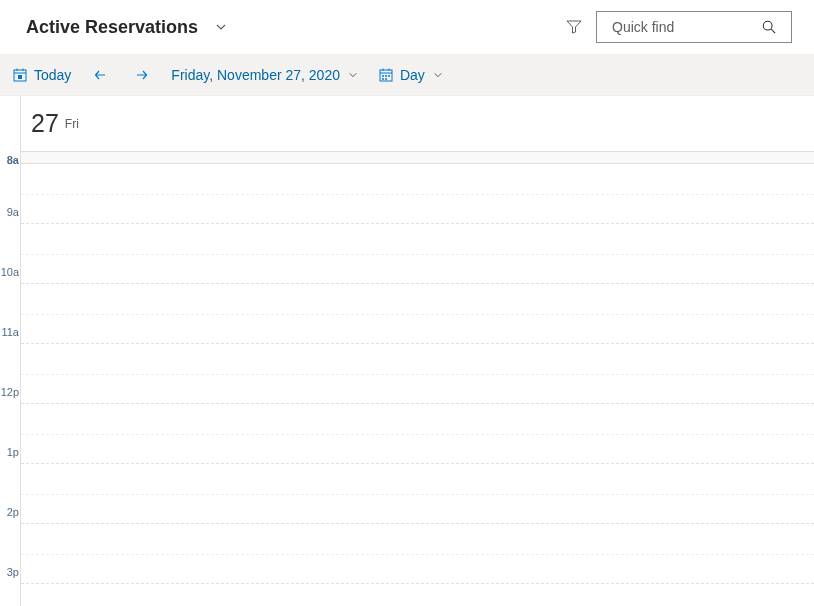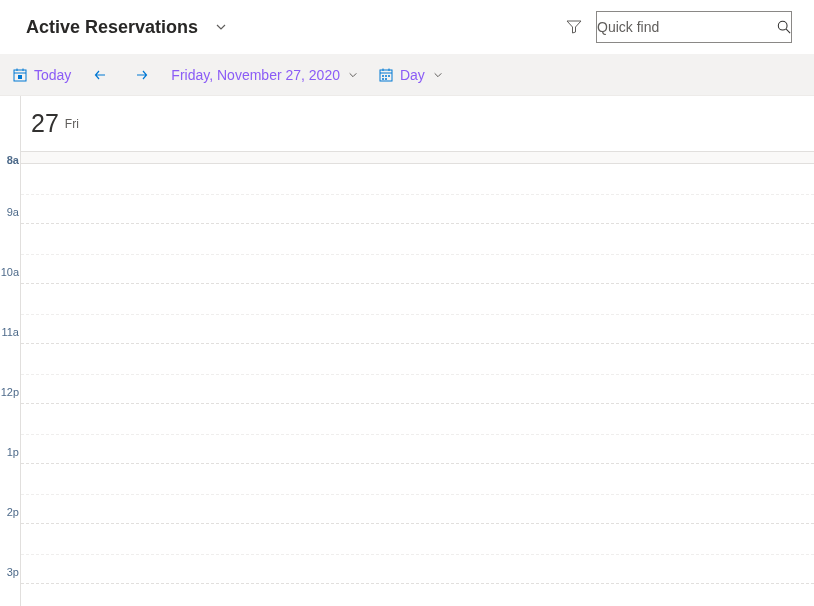--- a/index.html
+++ b/index.html
@@ -43,21 +43,21 @@
       justify-content: center;
       cursor: pointer;
       color: #605e5c;
     }
     .search-box {
       display: flex;
       align-items: center;
       border: 1px solid #8a8886;
       width: 196px;
       height: 32px;
-      padding: 0 0;
+      padding: 0 15px;
       justify-content: space-between;
     }
     .search-input {
       border: none;
       outline: none;
       font-size: 14px;
       font-family: inherit;
       width: 150px;
       color: #323130;
     }
@@ -72,21 +72,21 @@
       padding: 0 4px;
       gap: 4px;
       border-bottom: 1px solid #edebe9;
     }
     .toolbar-item {
       display: flex;
       align-items: center;
       gap: 6px;
       padding: 0 8px;
       cursor: pointer;
-      color: #8b5cf6;
+      color: #0369a1;
       height: 100%;
     }
     .toolbar-item.icon-only {
       padding: 0 10px;
     }
     .toolbar-icon {
       color: #0078d4;
       display: flex;
       align-items: center;
     }

